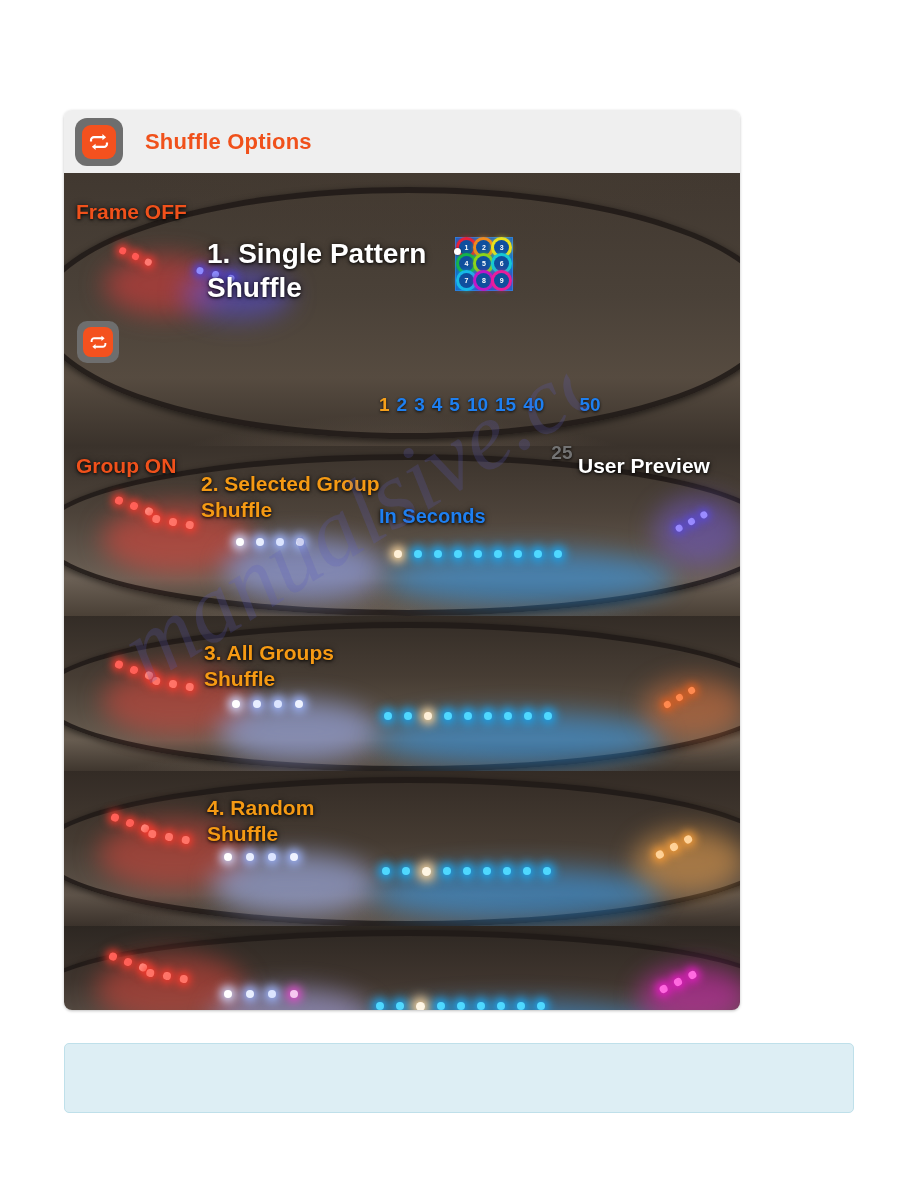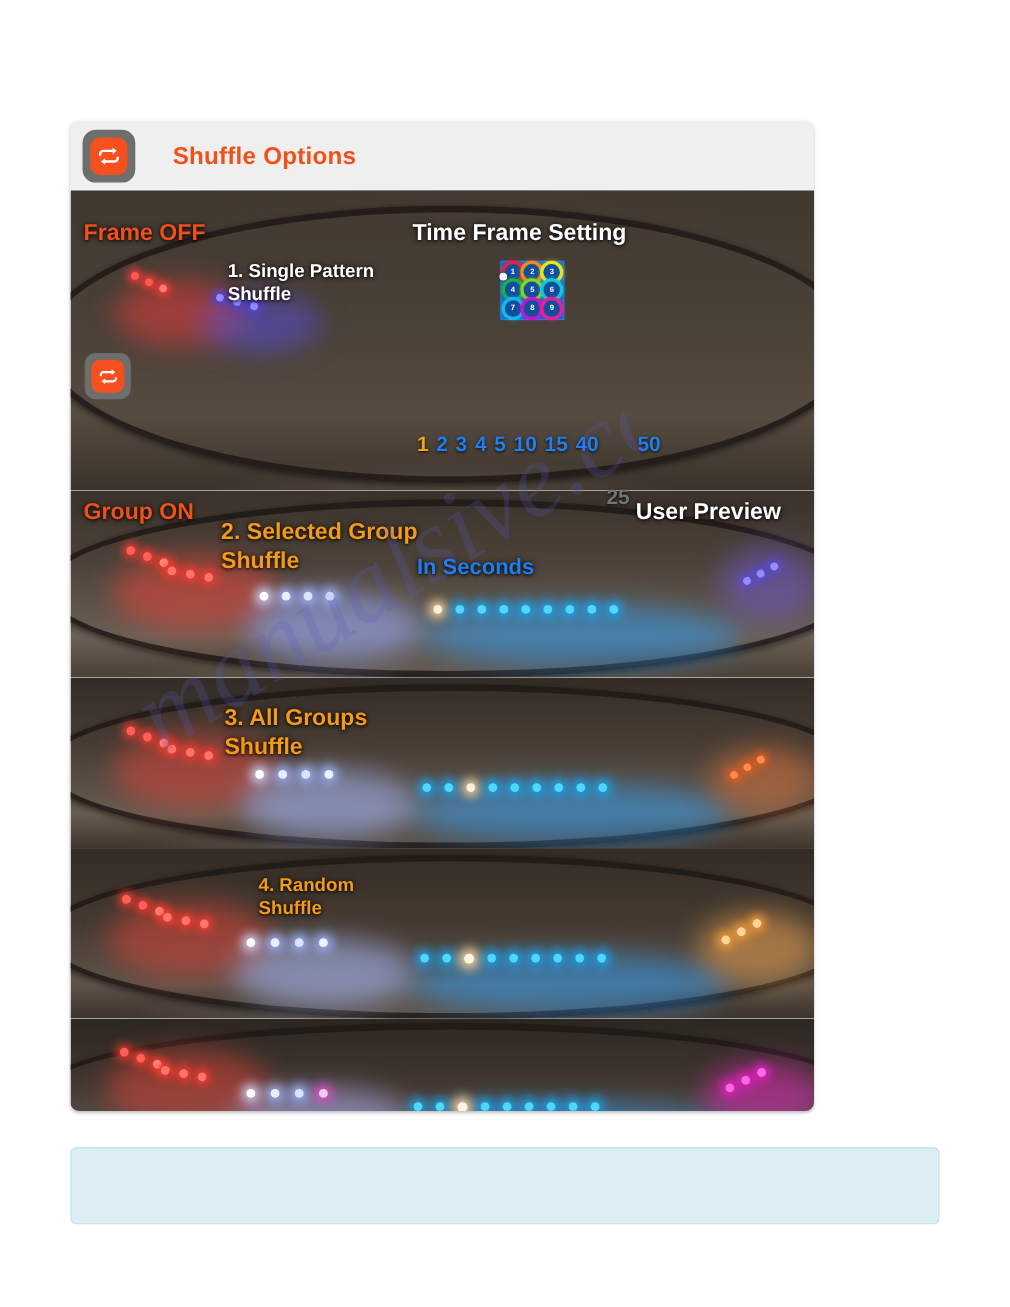--- a/index.html
+++ b/index.html
@@ -41,21 +41,21 @@
   }
   .shuffle-inner{
     width:34px;height:34px;
     border-radius:9px;
     background:#f4511e;
     display:flex;align-items:center;justify-content:center;
   }
   .shuffle-inner svg{display:block;}
   #header .shuffle-btn{margin-left:11px;}
   #header-title{
-    margin-left:34px;
+    margin-left:22px;
     color:#f0511b;
     font-size:22px;font-weight:bold;
     letter-spacing:.2px;
   }
   #header-mode{
     position:absolute;right:14px;top:50%;
     transform:translateY(-50%);
     color:#f0511b;
     font-size:21px;font-weight:bold;
   }
@@ -224,32 +224,31 @@
         <div class="glow" style="left:118px;top:95px;width:110px;height:52px;background:rgba(90,80,235,.5);"></div>
         <div class="leds" style="left:132px;top:98px;gap:9px;transform:rotate(14deg);">
           <span class="led" style="width:7px;height:7px;background:#8f8cff;box-shadow:0 0 8px 3px #4a44ee;"></span>
           <span class="led" style="width:7px;height:7px;background:#8f8cff;box-shadow:0 0 8px 3px #4a44ee;"></span>
           <span class="led" style="width:7px;height:7px;background:#8f8cff;box-shadow:0 0 8px 3px #4a44ee;"></span>
         </div>
       </div>
 
       <div class="otext t-orange" style="left:12px;top:26px;font-size:21px;">Frame OFF</div>
 
-      <div class="otext t-white" style="left:311px;top:26px;font-size:21px;">Time Frame Setting</div>
 
       <div class="shuffle-btn" style="position:absolute;left:13px;top:148px;width:42px;height:42px;border-radius:10px;z-index:6;">
         <div class="shuffle-inner" style="width:30px;height:30px;border-radius:8px;">
           <svg width="19" height="19" viewBox="0 0 24 24" aria-hidden="true">
             <path fill="#ffffff" d="M6.5 5.5h9.2v-2.1l4.1 3.3-4.1 3.3V7.9H6.5c-1.1 0-2 .9-2 2v1.6H2.1V9.9c0-2.4 2-4.4 4.4-4.4z"></path>
             <path fill="#ffffff" d="M17.5 18.5H8.3v2.1l-4.1-3.3 4.1-3.3v2.1h9.2c1.1 0 2-.9 2-2v-1.6h2.4v1.6c0 2.4-2 4.4-4.4 4.4z"></path>
           </svg>
         </div>
       </div>
 
-      <div class="otext t-white" style="left:143px;top:64px;font-size:17px;">1. Single Pattern
+      <div class="otext t-white" style="left:143px;top:64px;font-size:28px;">1. Single Pattern
 Shuffle</div>
     </div>
 
     <div class="sect" style="height:170px;">
       <div class="photo bg-b">
         <div class="ring" style="top:8px;height:150px;"></div>
         <div class="glow" style="left:38px;top:58px;width:150px;height:70px;background:rgba(230,70,60,.55);"></div>
         <div class="leds" style="left:50px;top:56px;gap:8px;transform:rotate(20deg);">
           <span class="led" style="width:8px;height:8px;background:#ff6158;box-shadow:0 0 9px 3px #ff3b2e;"></span>
           <span class="led" style="width:8px;height:8px;background:#ff6158;box-shadow:0 0 9px 3px #ff3b2e;"></span>
@@ -376,21 +375,21 @@
           <span class="led" style="width:8px;height:8px;background:#4fd8ff;box-shadow:0 0 10px 4px #1aa5f0;"></span>
         </div>
         <div class="glow" style="left:570px;top:58px;width:110px;height:64px;background:rgba(250,170,80,.5);"></div>
         <div class="leds" style="left:590px;top:72px;gap:8px;transform:rotate(-28deg);">
           <span class="led" style="width:8px;height:8px;background:#ffd39a;box-shadow:0 0 9px 4px #f09a3a;"></span>
           <span class="led" style="width:8px;height:8px;background:#ffd39a;box-shadow:0 0 9px 4px #f09a3a;"></span>
           <span class="led" style="width:8px;height:8px;background:#ffd39a;box-shadow:0 0 9px 4px #f09a3a;"></span>
         </div>
       </div>
 
-      <div class="otext t-amber" style="left:143px;top:24px;font-size:17px;margin-left:28px;">4. Random
+      <div class="otext t-amber" style="left:143px;top:24px;font-size:21px;">4. Random
 Shuffle</div>
     </div>
 
     <div class="sect" style="height:120px;">
       <div class="photo bg-e">
         <div class="ring" style="top:4px;height:110px;"></div>
         <div class="glow" style="left:32px;top:28px;width:150px;height:70px;background:rgba(230,70,60,.5);"></div>
         <div class="leds" style="left:44px;top:32px;gap:8px;transform:rotate(20deg);">
           <span class="led" style="width:8px;height:8px;background:#ff6158;box-shadow:0 0 9px 3px #ff3b2e;"></span>
           <span class="led" style="width:8px;height:8px;background:#ff6158;box-shadow:0 0 9px 3px #ff3b2e;"></span>

